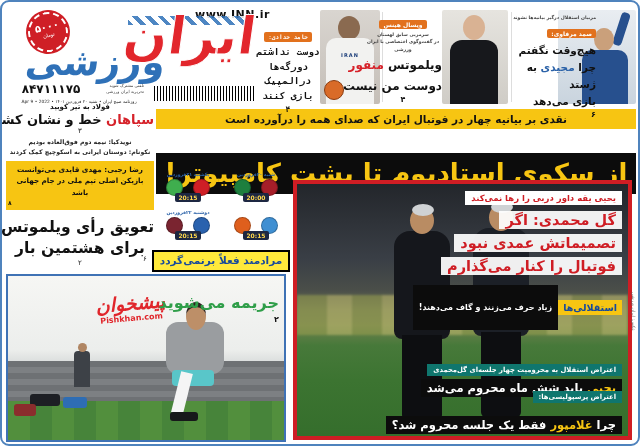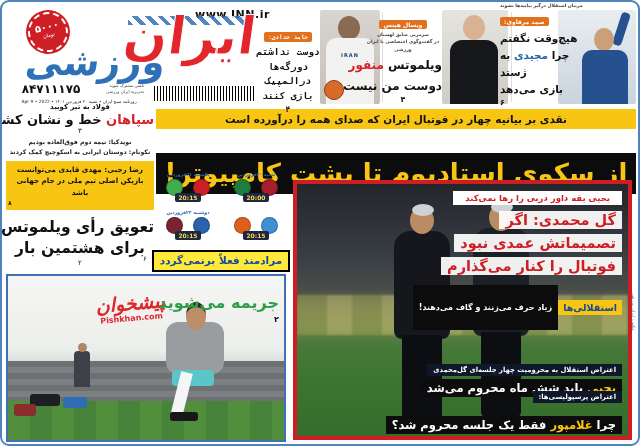--- a/index.html
+++ b/index.html
@@ -37,21 +37,21 @@
   .hd-jersey{position:absolute;left:0;top:14px;width:100%;text-align:center;font-size:5px;font-weight:900;color:#1d3f7a;letter-spacing:1px;}
   .hd-ball{position:absolute;left:4px;bottom:4px;width:18px;height:18px;border-radius:50%;background:#d96b28;border:1px solid #8a3d12;}
 
   .wilmots-text{left:362px;top:10px;width:78px;text-align:center;z-index:3;}
   .wil-h{font-size:12px;font-weight:900;color:#111;line-height:1.5;margin-top:3px;white-space:nowrap;}
   .red-word{color:#d6222a;}
   .photo-coachpl{left:440px;top:8px;width:66px;height:94px;background:linear-gradient(180deg,#e6e4df,#cfccc6);}
   .pl-head{position:absolute;left:21px;top:5px;width:22px;height:25px;border-radius:50%;background:#d9b293;}
   .pl-body{position:absolute;left:8px;top:30px;width:48px;height:64px;background:#17181c;border-radius:12px 12px 0 0;}
 
-  .marfavi-text{left:498px;top:0;width:96px;text-align:left;z-index:3;}
+  .marfavi-text{left:498px;top:12px;width:96px;text-align:right;z-index:3;}
   .mar-h{font-size:10.5px;font-weight:900;color:#111;line-height:1.6;margin-top:2px;}
   .blue-word{color:#2b62a8;}
   .photo-marfavi{left:556px;top:8px;width:78px;height:94px;background:linear-gradient(180deg,#e9edf1,#c9d4de);}
   .mf-arm{position:absolute;right:10px;top:2px;width:9px;height:34px;background:#27508e;transform:rotate(18deg);border-radius:4px;}
   .mf-head{position:absolute;right:22px;top:18px;width:20px;height:23px;border-radius:50%;background:#caa07b;}
   .mf-body{position:absolute;right:8px;top:40px;width:46px;height:54px;background:#27508e;border-radius:10px 10px 0 0;}
 
   
   .lead-kicker{left:154px;top:107px;width:480px;height:20px;background:#f7c512;color:#111;font-size:10.5px;font-weight:800;text-align:center;line-height:20px;}
   .lead-head{left:154px;top:127px;width:480px;height:41px;background:#0c0c0c;color:#f7c512;font-size:26px;font-weight:900;text-align:center;line-height:41px;white-space:nowrap;margin-top:24px;}
@@ -84,26 +84,26 @@
   .mp-bg{position:absolute;inset:0;background:linear-gradient(180deg,#23262b 0,#3a3f46 30%,#4a4e49 42%,#6b7552 50%,#71814f 56%,#47793a 64%,#3c7431 78%,#356e2c 100%);}
   .mp-board{position:absolute;left:0;top:44%;width:100%;height:16%;background:repeating-linear-gradient(90deg,#9aa050 0 30px,#c3bd6e 30px 55px);opacity:.55;filter:blur(1px);}
   .fig{position:absolute;}
   .fig .hair{position:absolute;top:-3px;left:2px;width:22px;height:12px;border-radius:50%;background:#cfd2d4;}
   .fig .head{position:absolute;top:0;left:0;width:24px;height:27px;border-radius:50%;background:#b98c63;}
   .fig .torso{position:absolute;top:24px;left:-16px;width:56px;height:108px;background:#15171c;border-radius:16px 16px 8px 8px;}
   .fig .legs{position:absolute;top:128px;left:-8px;width:40px;height:86px;background:#0d0e11;border-radius:0 0 6px 6px;}
   .fig-ref{left:34%;top:9%;}
   .fig-coach{left:58%;top:8%;}
   .fig-coach .torso{background:#1c2027;}
-  .mp-kicker{position:absolute;right:6px;top:7px;background:#fff;color:#cf1d24;font-size:8.5px;font-weight:800;padding:2px 12px;white-space:nowrap;}
+  .mp-kicker{position:absolute;right:6px;top:7px;background:#fff;color:#cf1d24;font-size:8.5px;font-weight:800;padding:2px 6px;white-space:nowrap;}
   .mp-h{position:absolute;right:6px;background:rgba(255,255,255,.93);color:#cf1d24;font-size:14.5px;font-weight:900;padding:1px 6px;white-space:nowrap;}
   .mp-label-row{position:absolute;right:6px;top:101px;white-space:nowrap;}
   .chip-yellow{display:inline-block;background:#f7c512;color:#16499c;font-size:9.5px;font-weight:900;padding:2px 5px;vertical-align:middle;}
   .chip-black{display:inline-block;background:#0c0c0c;color:#fff;font-size:8px;font-weight:700;padding:18px 6px;vertical-align:middle;}
-  .mp-strip-blue{position:absolute;right:6px;background:#0f172a;color:#fff;font-size:6.8px;font-weight:700;padding:2px 6px;white-space:nowrap;}
+  .mp-strip-blue{position:absolute;right:6px;background:#0f766e;color:#fff;font-size:6.8px;font-weight:700;padding:2px 6px;white-space:nowrap;}
   .mp-strip-black{position:absolute;right:6px;background:#0c0c0c;color:#fff;font-size:11.5px;font-weight:900;padding:2px 6px;white-space:nowrap;}
   .yellow-word{color:#f7c512;}
   .photo-credit{left:629px;top:290px;writing-mode:vertical-rl;font-size:4.5px;color:#666;}
 
   
   .bl-photo{left:4px;top:272px;width:280px;height:168px;border:2px solid #3f72b5;box-sizing:border-box;overflow:hidden;background:#eef0ef;}
   .bl-sky{position:absolute;inset:0;background:linear-gradient(180deg,#f6f6f4 0,#eceeec 45%,#d5d8d8 55%);}
   .bl-stand{position:absolute;left:0;top:52%;width:100%;height:26%;background:repeating-linear-gradient(180deg,#6e7174 0 6px,#7d8083 6px 12px);}
   .bl-grass{position:absolute;left:0;bottom:0;width:100%;height:24%;background:repeating-linear-gradient(90deg,#528f3d 0 22px,#47843a 22px 44px);}
   .bl-player{position:absolute;left:50%;top:16%;width:100px;height:130px;}

